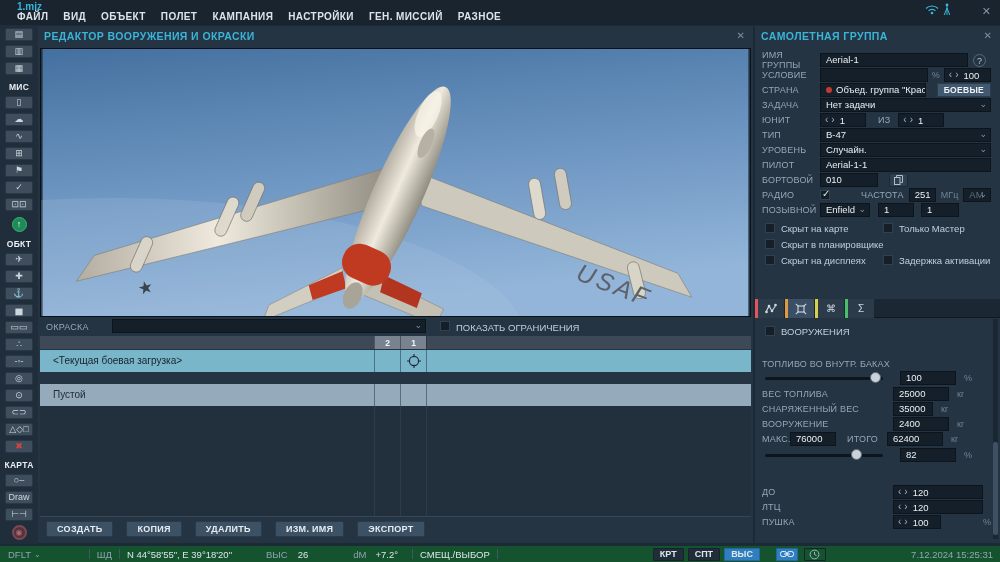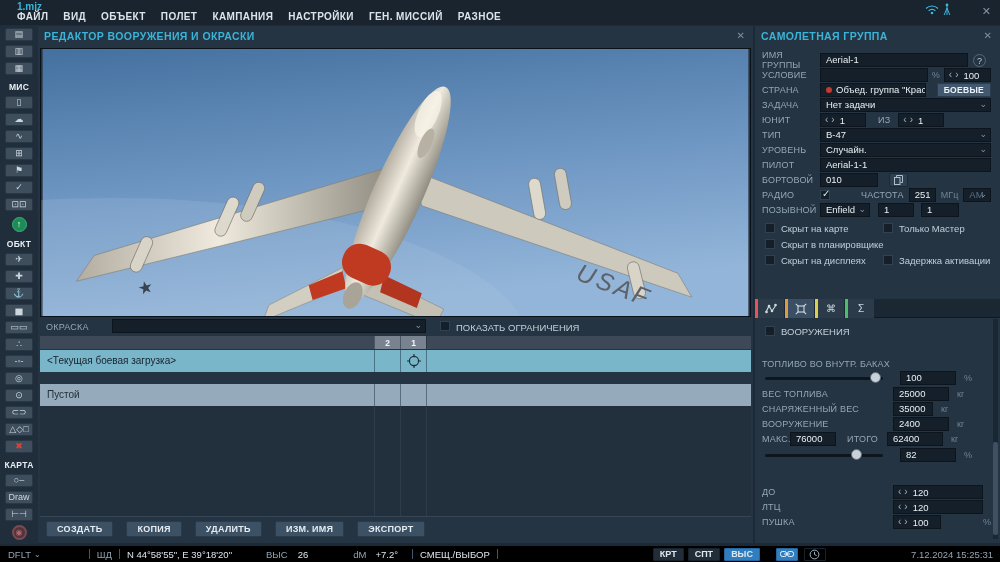--- a/index.html
+++ b/index.html
@@ -51,21 +51,21 @@
   .cb.on span { position:absolute; left:1px; top:-3px; color:#cfe9f2; font-size:10px; }
   .cblbl { font-size:9.5px; color:#c2cfd9; margin-left:6px; white-space:nowrap; }
   .prow { position:absolute; left:7px; right:9px; height:14px; display:flex; align-items:center; }
   .prow .lbl { width:58px; flex:none; }
 
   
   .editor { left:38px; top:26px; width:715px; height:517px; }
   .vp { position:absolute; left:2px; top:22px; width:711px; height:269px; border:1px solid #0a1119; }
   .paintrow { position:absolute; left:0; top:293px; width:715px; height:16px; }
   .ltable { position:absolute; left:2px; width:711px; display:flex; align-items:stretch; }
-  .ltable .nm { width:334px; padding-left:7px; overflow:hidden; white-space:nowrap; }
+  .ltable .nm { width:334px; padding-left:13px; overflow:hidden; white-space:nowrap; }
   .ltable .c { width:26px; border-left:1px solid rgba(15,35,48,.45); display:flex; align-items:center; justify-content:center; }
   .ltable .rest { flex:1; border-left:1px solid rgba(15,35,48,.45); }
   .lhdr { top:310px; height:13px; background:#3d4956; }
   .lhdr .c { background:#78838f; color:#f2f5f8; font-size:8.5px; font-weight:bold; }
   .lrow1 { top:324px; height:22px; background:#7ab6ca; color:#15222c; font-size:10px; }
   .lrow1 .nm { line-height:22px; }
   .lrow2 { top:358px; height:22px; background:#95aaba; color:#222f3a; font-size:10px; }
   .lrow2 .nm { line-height:22px; }
   .lempty { position:absolute; left:2px; top:380px; width:711px; height:111px; background:#222f3d;
             border-bottom:1px solid #364655; }
@@ -89,21 +89,21 @@
          display:flex; align-items:center; justify-content:center; color:#cfd9e0; font-size:10px; }
   .tab.active { background:#3a4f63; }
   .slider { position:relative; width:118px; height:14px; }
   .strack { position:absolute; left:0; right:0; top:6px; height:3px; background:#0d151d; border-radius:2px; }
   .sknob { position:absolute; top:1px; width:11px; height:11px; border-radius:50%;
            background:#c9d2d9; border:1px solid #5d6b76; }
   .scroll { position:absolute; right:2px; top:293px; bottom:4px; width:5px; background:#1a2631; }
   .sthumb { position:absolute; left:0; width:5px; top:56%; height:42%; background:#3e5062; border-radius:2px; }
 
   
-  .statusbar { position:absolute; left:0; top:546px; width:1000px; height:16px; background:#000000;
+  .statusbar { position:absolute; left:0; top:546px; width:1000px; height:16px; background:#14532d;
                border-top:1px solid #1521.2b; display:flex; align-items:center; font-size:9.5px; }
   .statusbar .g { color:#8fa3b2; } .statusbar .w { color:#dde5ea; }
   .sep { width:1px; height:10px; background:#43556a; margin:0 7px; }
   .sbtn2 { height:13px; background:#212e3a; border:1px solid #16222c; color:#dfe7ec; font-size:9px;
            font-weight:bold; padding:0 6px; line-height:11px; border-radius:1px; margin-left:4px; }
   .sbtn2.active { background:#2f7ec0; border-color:#2566a0; }
   .sico { height:13px; width:22px; border:1px solid #16222c; border-radius:1px; margin-left:6px;
           display:flex; align-items:center; justify-content:center; }
   .sico.active { background:#2f7ec0; border-color:#2566a0; }
   .sdate { margin-left:auto; margin-right:7px; color:#93a6b4; }

